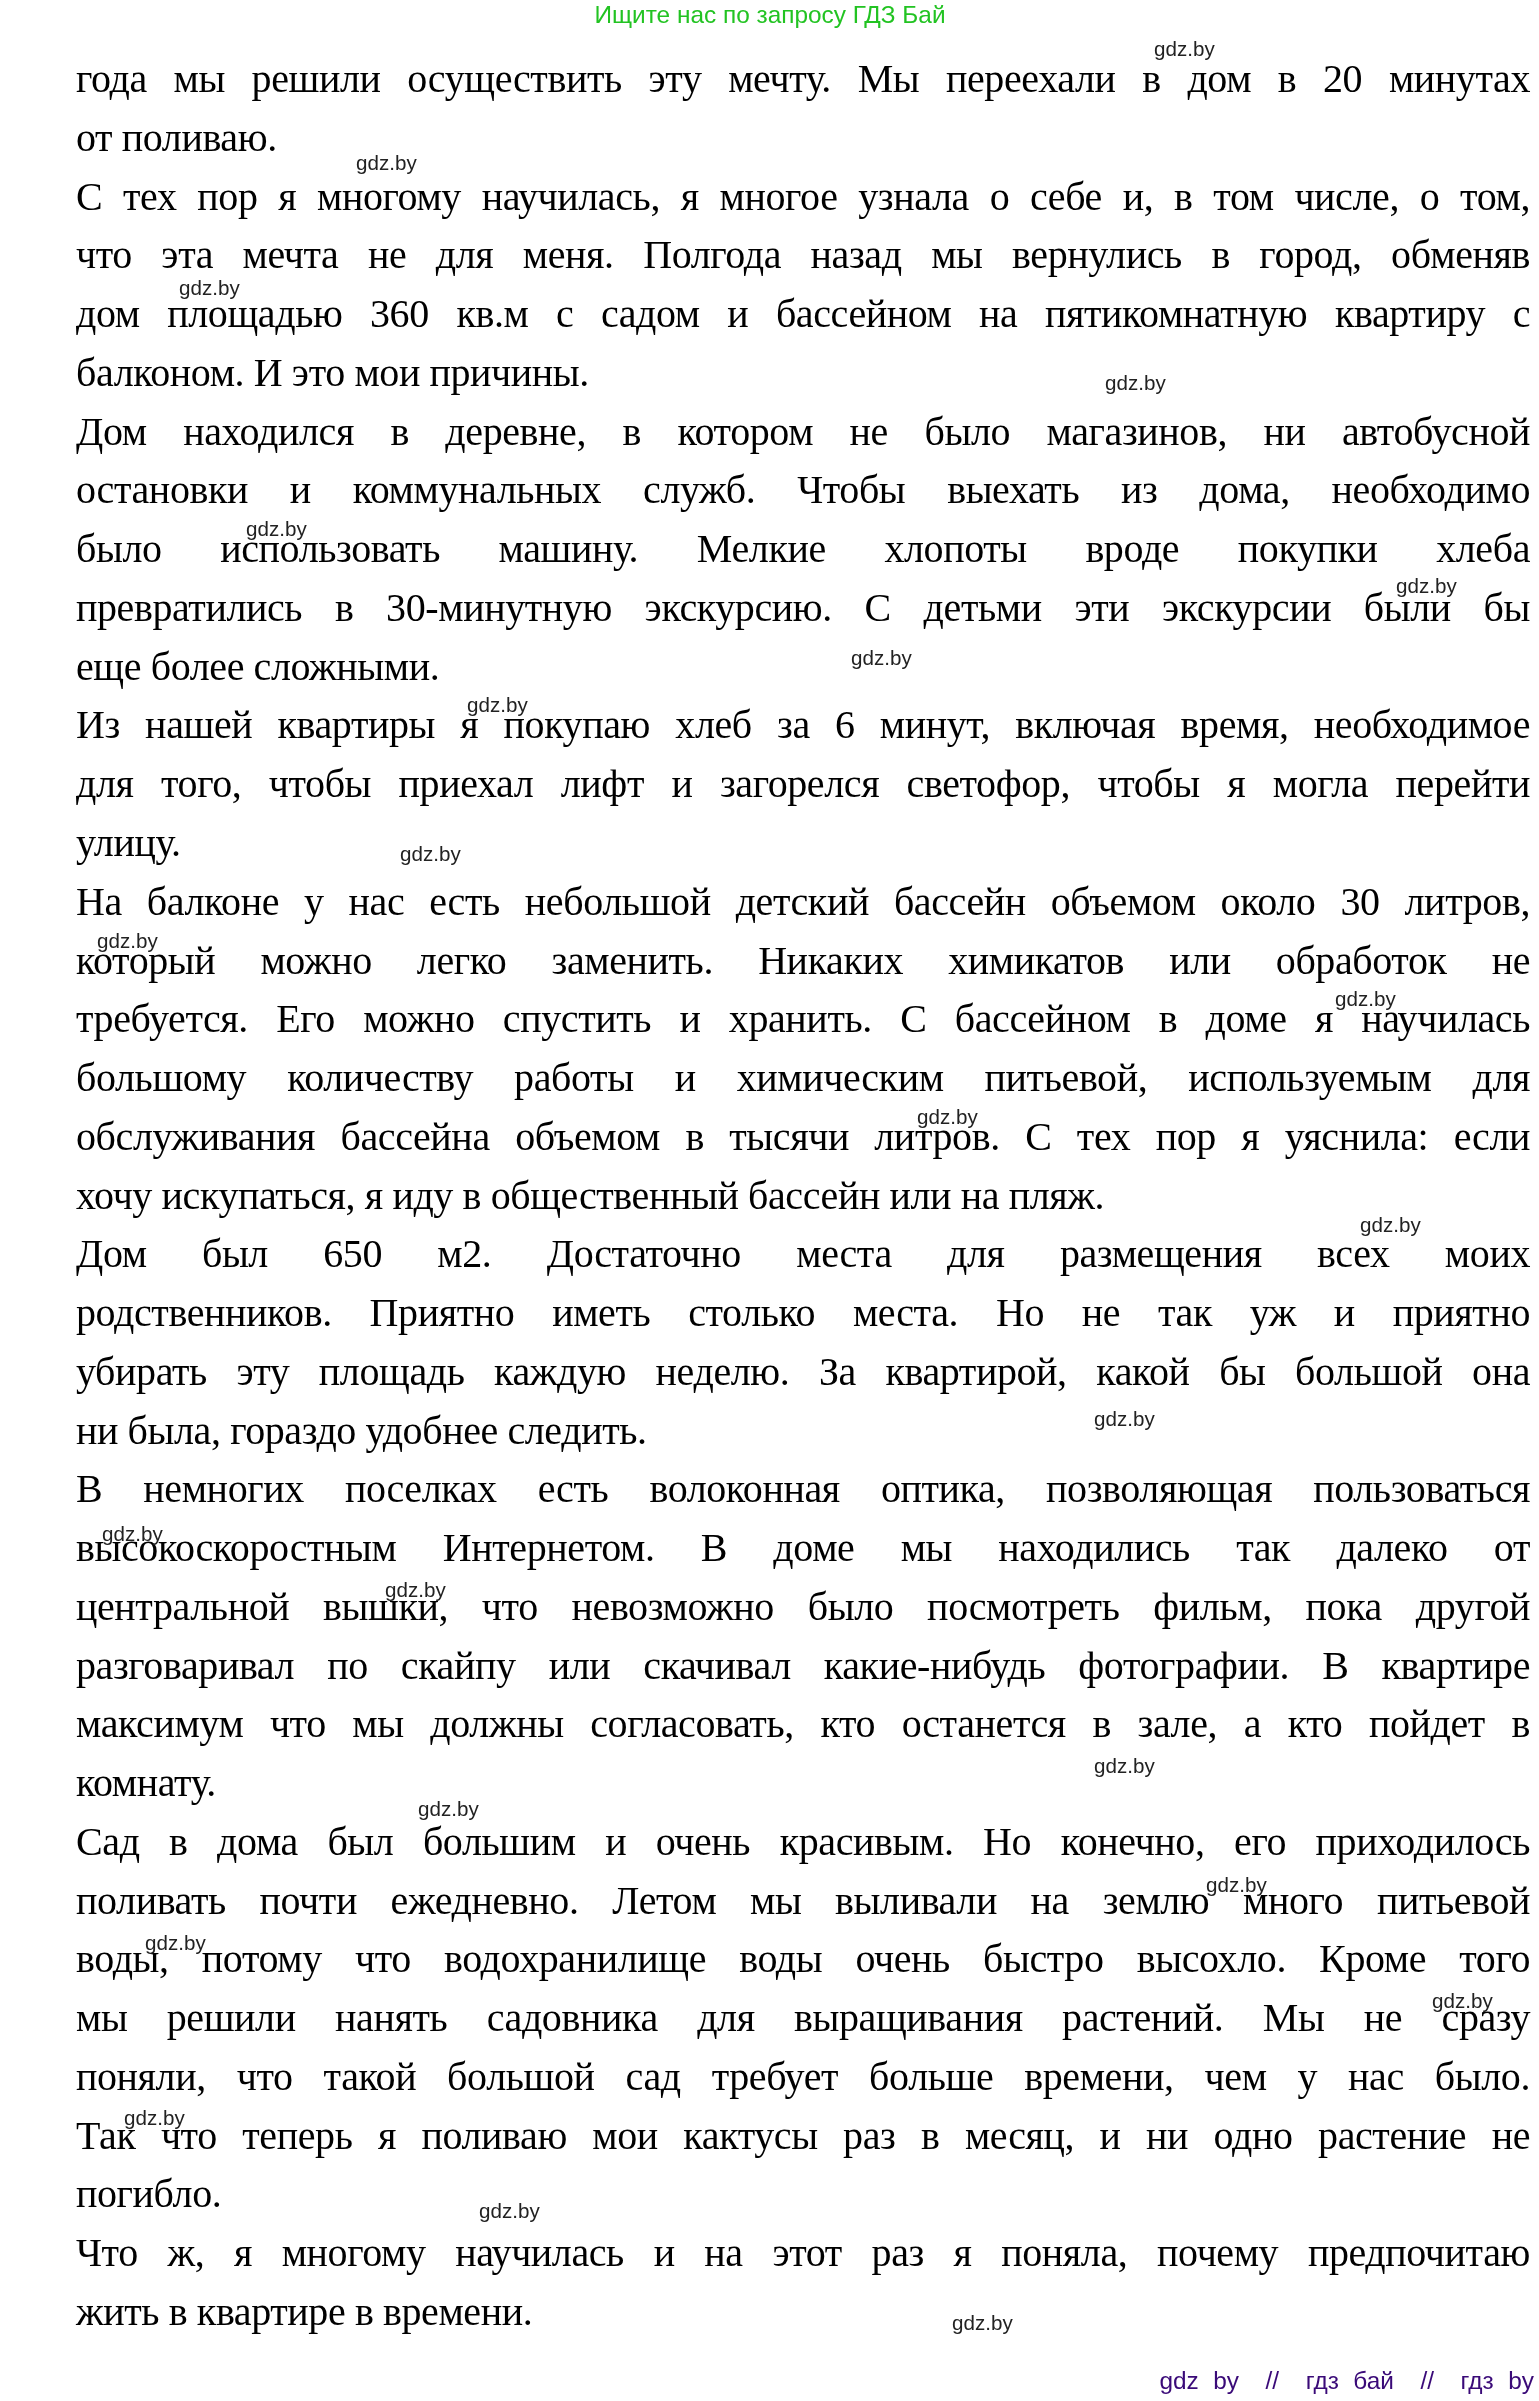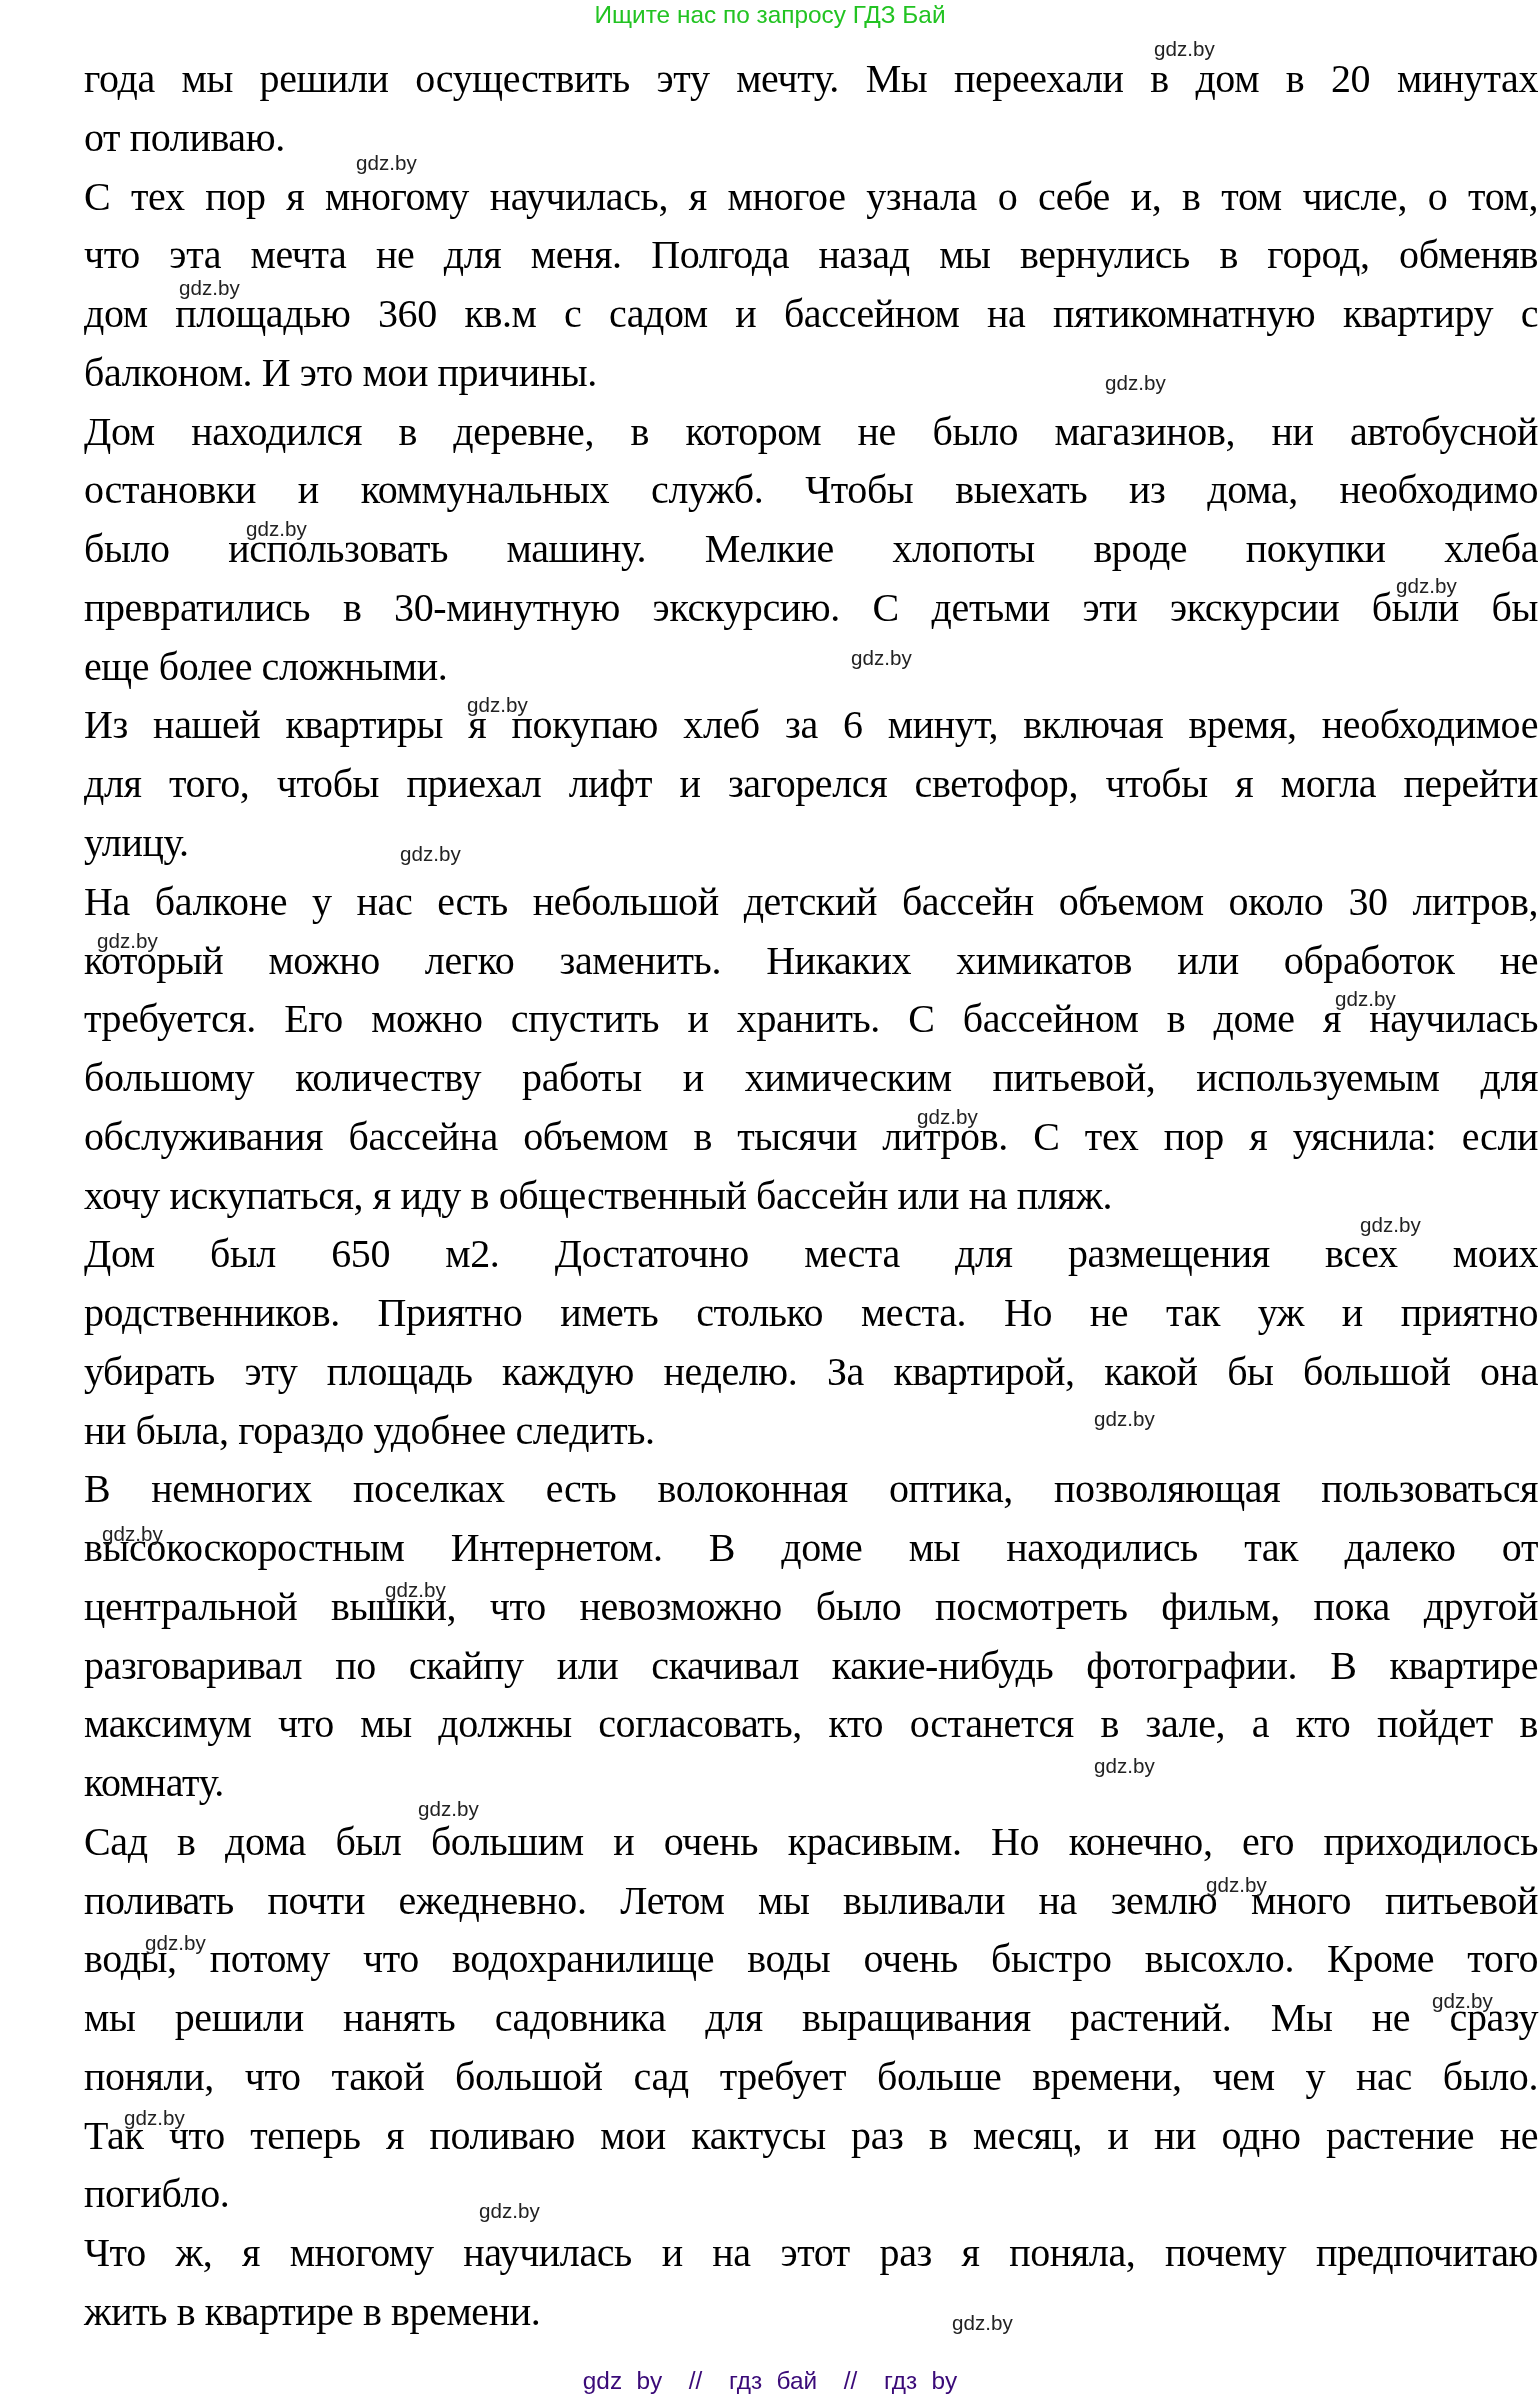--- a/index.html
+++ b/index.html
@@ -9,31 +9,31 @@
     text-align: center; font-family: "Liberation Sans", sans-serif;
     font-size: 24.4px; line-height: 30.5px; color: #22c322;
   }
   .header a { color: inherit; text-decoration: none; }
   .page {
     position: absolute; top: 47px; left: 76px; width: 1454px;
     font-family: "Liberation Serif", serif; font-size: 40px; color: #000;
     letter-spacing: -0.4px;
   }
   .line {
-    position: absolute; left: 8px; width: 1454px; height: 46px;
+    position: absolute; left: 0; width: 1454px; height: 46px;
     line-height: 46px; white-space: nowrap;
   }
   .line.j { text-align: justify; text-align-last: justify; }
   .wm {
     position: absolute; font-family: "Liberation Sans", sans-serif;
     font-size: 20.6px; color: #222; line-height: 23px; white-space: nowrap;
   }
   .footer {
     position: absolute; top: 2366px; left: 0; width: 1540px; height: 36px;
-    text-align: center; font-family: "Liberation Sans", sans-serif;
+    text-align: right; font-family: "Liberation Sans", sans-serif;
     font-size: 24.4px; line-height: 30.5px; color: #3a0a78; word-spacing: 7.6px;
   }
   .footer span { display: inline-block; margin: 0 6.1px; }
 </style>
 </head>
 <body>
 
 <div class="header">
   <a>Ищите нас по запросу ГДЗ Бай</a>
 </div>

